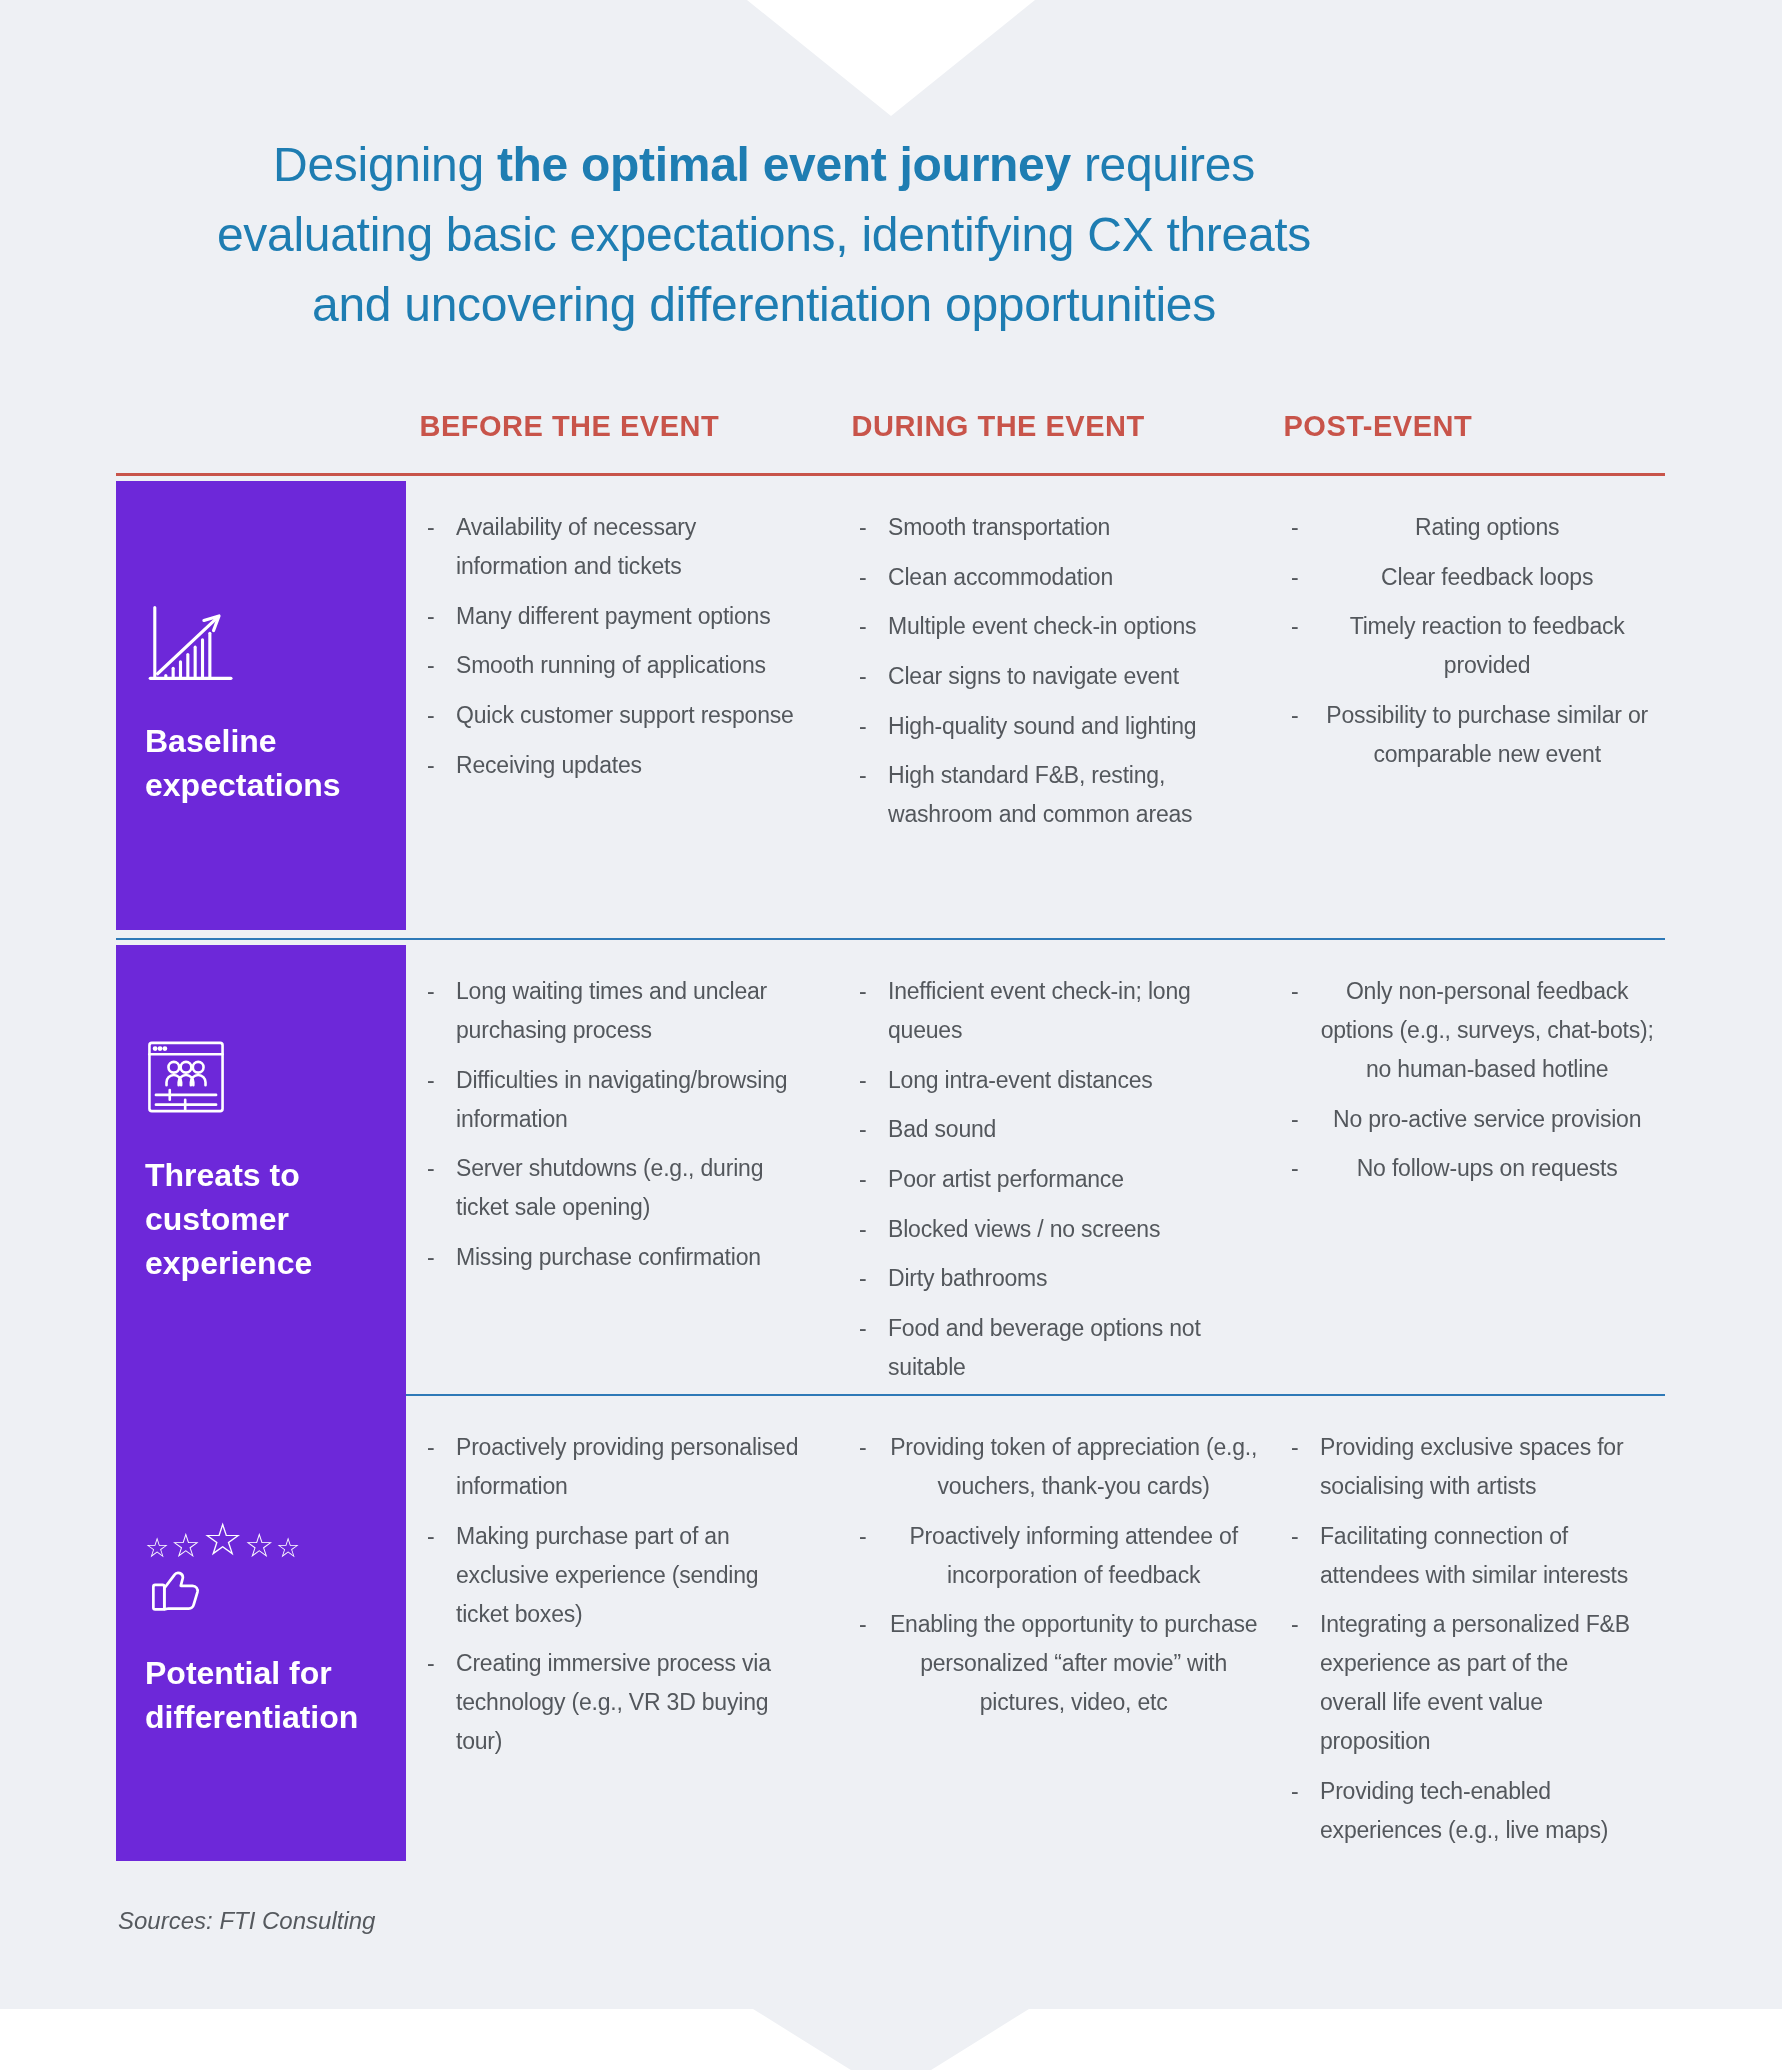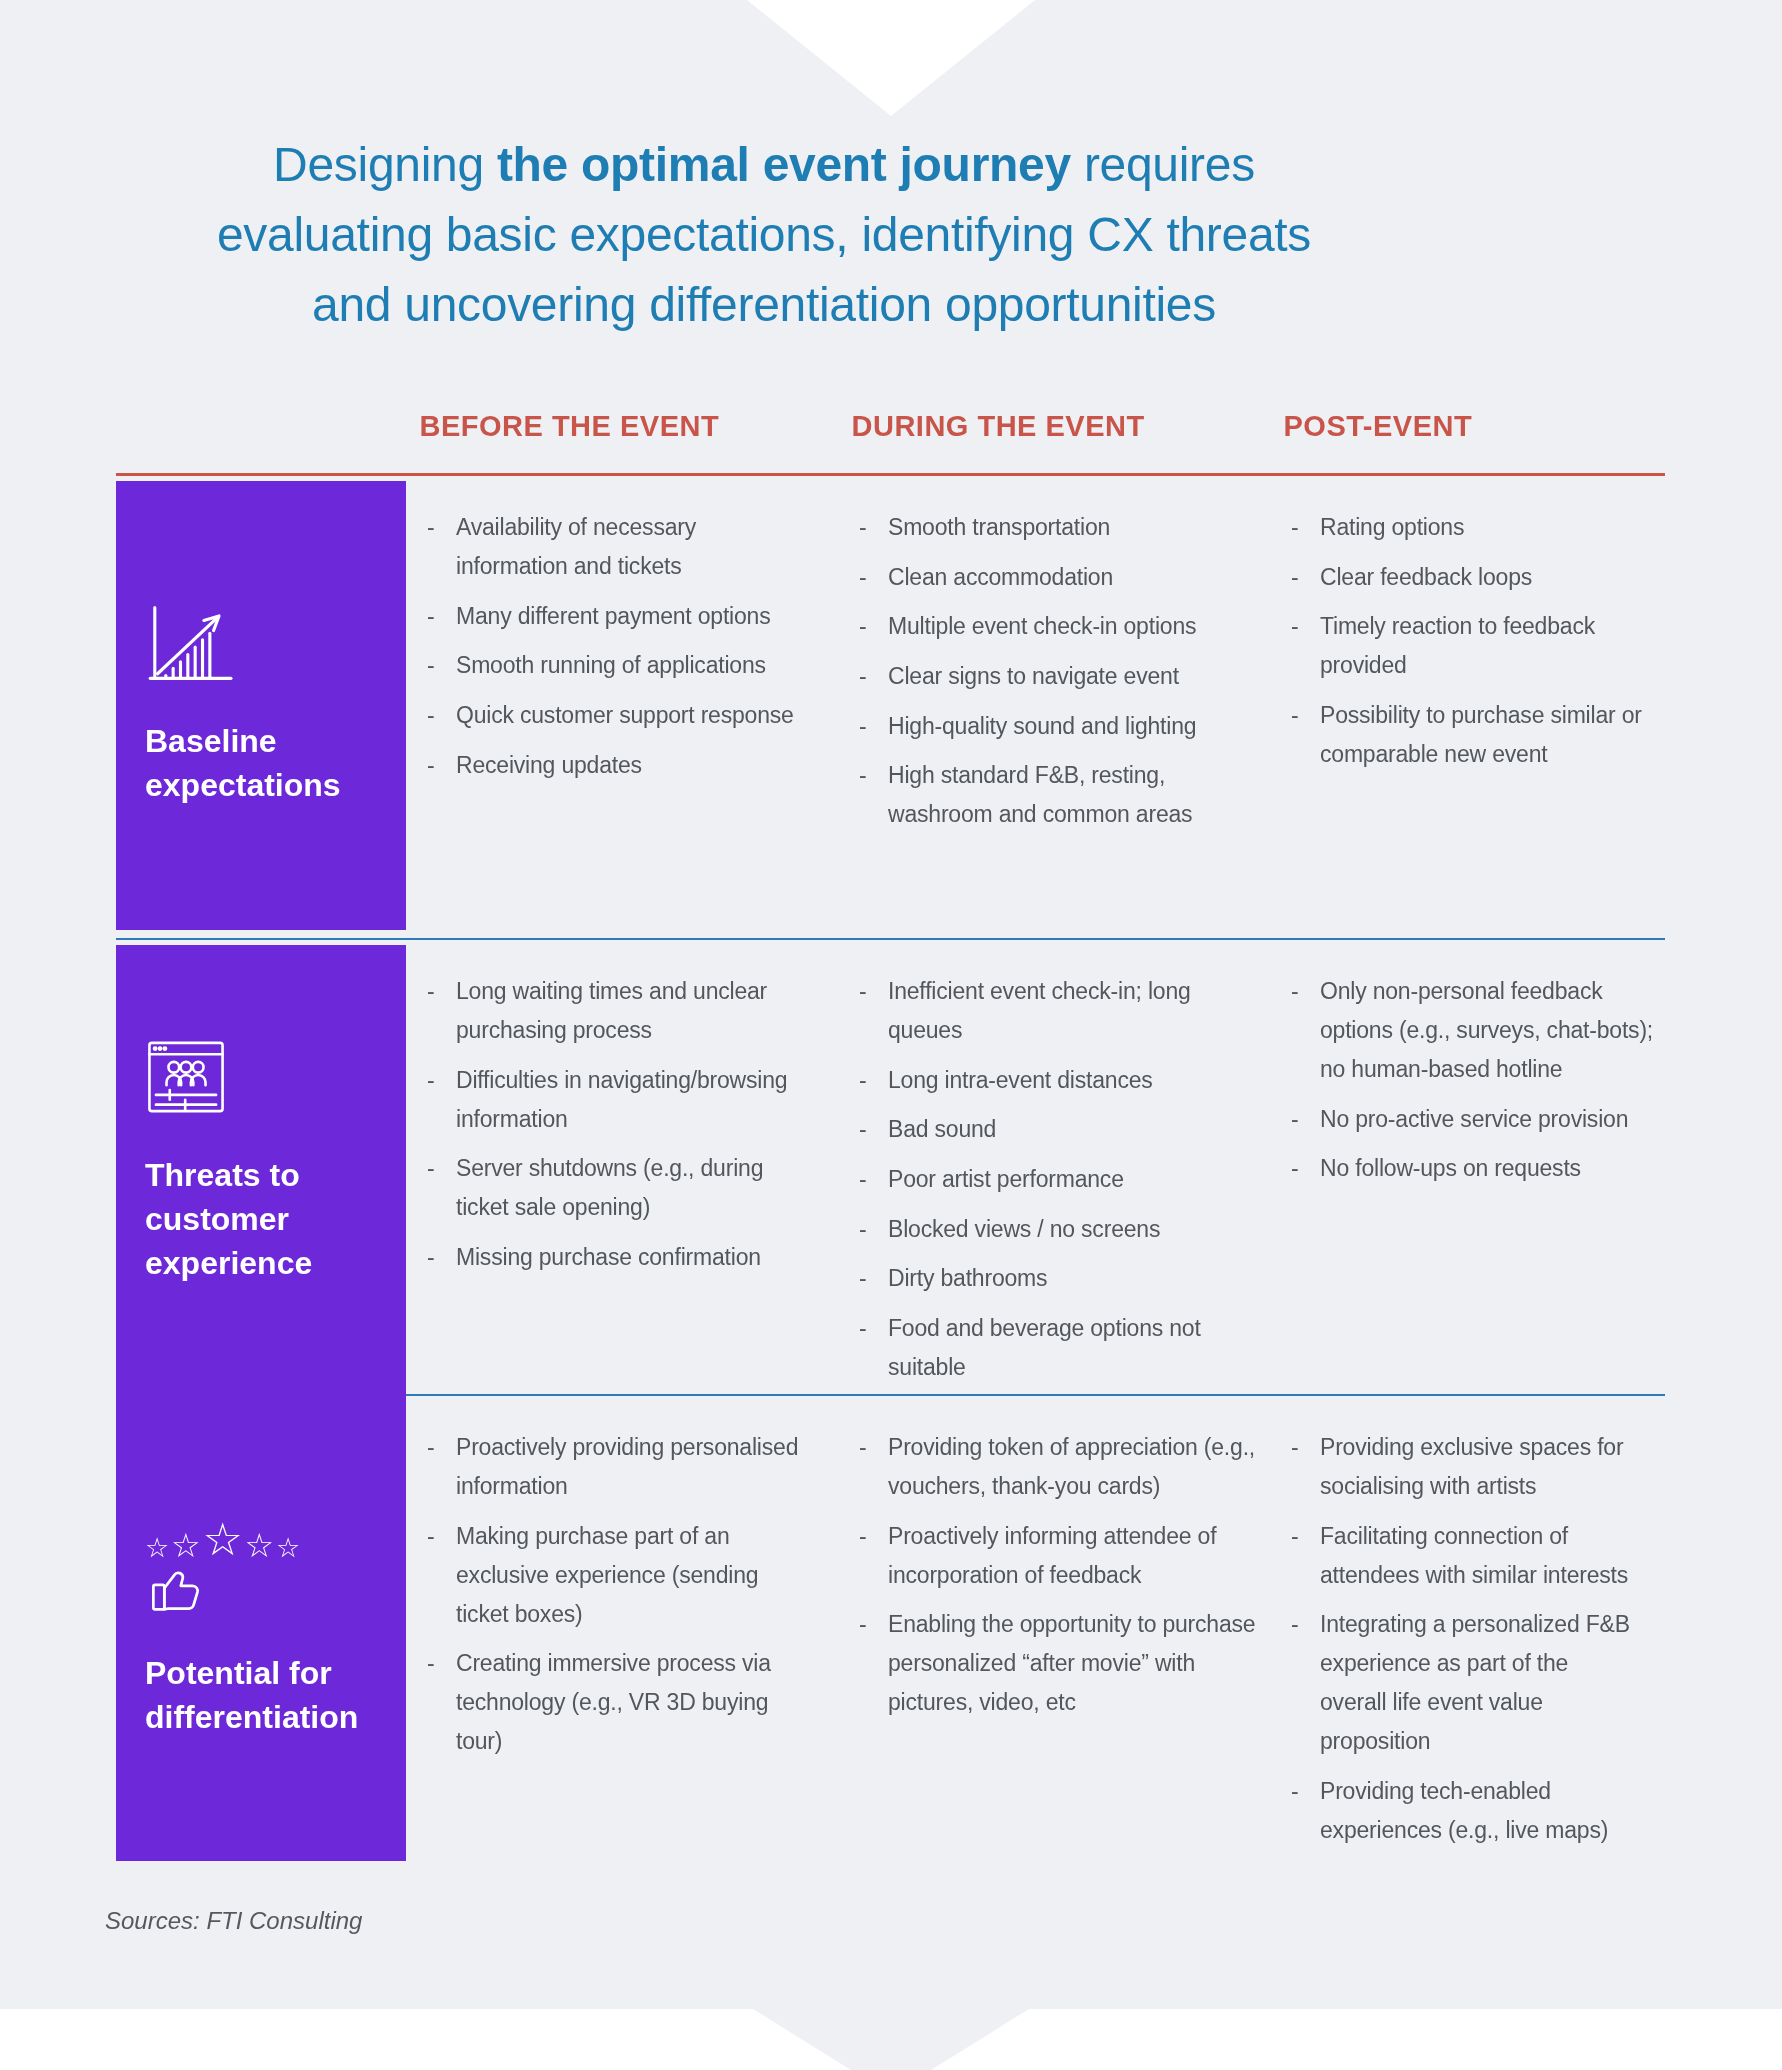--- a/index.html
+++ b/index.html
@@ -36,25 +36,25 @@
   .row-1 .box-icon{margin-top:93px;}
   .row-2 .box-icon{margin-top:116px;}
   .box-label{font-size:32px;font-weight:700;line-height:44px;margin-top:37px;width:242px;}
   .stars{white-space:nowrap;line-height:1;display:flex;align-items:flex-end;gap:1.8px;color:#fff;}
   .star::before{content:"\2606";}
   .st1{font-size:27px;} .st2{font-size:33px;} .st3{font-size:45px;} .st4{font-size:33px;} .st5{font-size:27px;}
   .thumb-wrap{margin-top:3.6px;margin-left:5.3px;}
   
   .cell{list-style:none;margin:0;padding:32px 27px 12px 50px;
     font-size:23px;line-height:39px;color:#53575c;letter-spacing:-0.2px;}
-  .cell.last{padding-right:10.7px;}
+  .cell.last{padding-right:10.7px;text-align:center;}
   .cell li{position:relative;margin:0 0 10.7px 0;}
   .cell li::before{content:"-";position:absolute;left:-29px;top:0;}
   
-  .sources{position:absolute;left:105px;top:1907px;font-size:24px;font-style:italic;color:#55595e;}
+  .sources{position:absolute;left:118px;top:1907px;font-size:24px;font-style:italic;color:#55595e;}
   
   .bottom-band{position:absolute;left:0;top:2009px;width:1782px;height:61px;background:#ffffff;}
   .bottom-chevron{position:absolute;left:753px;top:0;width:0;height:0;
     border-left:138px solid transparent;border-right:138px solid transparent;
     border-top:86px solid #eef0f4;}
   svg{display:block;}
 </style>
 </head>
 <body>
 

